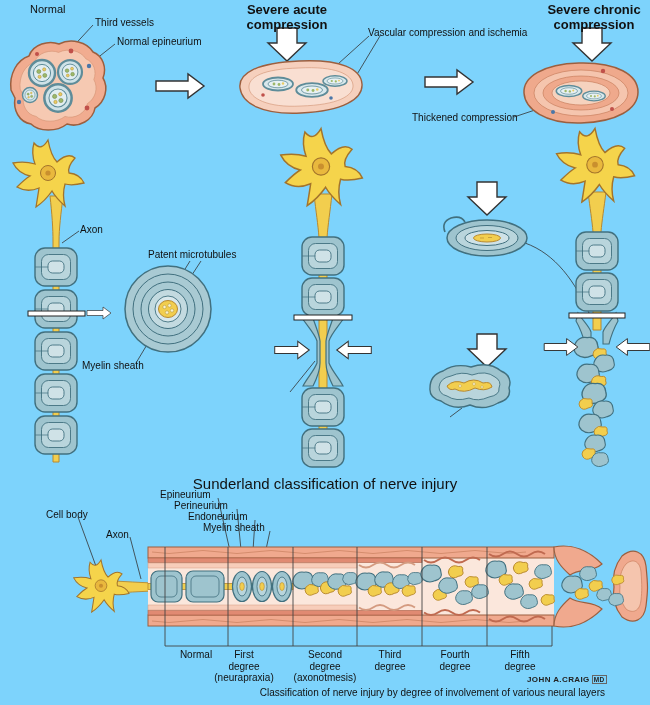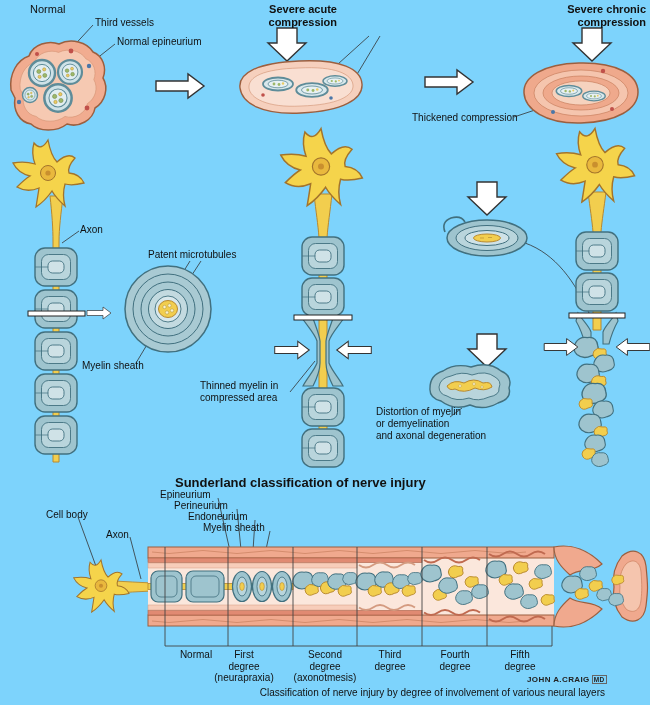--- a/index.html
+++ b/index.html
@@ -1,21 +1,21 @@
 <!DOCTYPE html>
 <html><head>
 <meta charset="utf-8">
 <style>
   *{margin:0;padding:0;box-sizing:border-box}
   html,body{background:#fff;font-family:"Liberation Sans",sans-serif}
   #stage{position:relative;width:650px;height:705px;background:#7dd3fc;overflow:hidden}
   #art{position:absolute;left:0;top:0}
   .lbl{position:absolute;font-size:10px;line-height:1.18;color:#111;white-space:pre-line}
-  .lbl.bold{font-weight:bold;font-size:11px;text-align:right;line-height:1.15}
-  .lbl.title{font-weight:bold;font-size:13px;}
+  .lbl.bold{font-weight:bold;font-size:13px;text-align:center;line-height:1.15}
+  .lbl.title{font-weight:normal;font-size:15px;text-align:center}
   .deg{position:absolute;width:80px;font-size:10px;line-height:1.15;color:#111;text-align:center;white-space:pre-line}
   .caption{position:absolute;font-size:10px;color:#111;text-align:right}
   .sig{position:absolute;font-size:8px;font-weight:bold;color:#222;letter-spacing:.4px}
   .sig .md{font-size:6.5px;border:1px solid #666;padding:0 1px;margin-left:2px}
 </style>
 </head>
 <body>
 
 <div id="stage">
 
@@ -300,31 +300,27 @@
       <line x1="165" y1="646" x2="552" y2="646"></line>
     </g>
   </g>
 </svg>
 
   <div class="lbl" style="left:30px;top:3px;font-size:11px">Normal</div>
   <div class="lbl" style="left:95px;top:17px">Third vessels</div>
   <div class="lbl" style="left:117px;top:36px">Normal epineurium</div>
   <div class="lbl bold" style="left:237px;top:3px;width:100px">Severe acute
 compression</div>
+  <div class="lbl" style="left:368px;top:27px">Vascular compression and ischemia</div>
   <div class="lbl bold" style="left:542px;top:3px;width:104px">Severe chronic
 compression</div>
   <div class="lbl" style="left:412px;top:112px">Thickened compression</div>
   <div class="lbl" style="left:80px;top:224px">Axon</div>
   <div class="lbl" style="left:148px;top:249px">Patent microtubules</div>
   <div class="lbl" style="left:82px;top:360px">Myelin sheath</div>
-  <div class="lbl" style="left:200px;top:380px">Thinned myelin in
-compressed area</div>
-  <div class="lbl" style="left:376px;top:406px">Distortion of myelin
-or demyelination
-and axonal degeneration</div>
   <div class="lbl title" style="left:175px;top:475px;width:300px">Sunderland classification of nerve injury</div>
   <div class="lbl" style="left:46px;top:509px">Cell body</div>
   <div class="lbl" style="left:106px;top:529px">Axon</div>
   <div class="lbl" style="left:160px;top:489px">Epineurium</div>
   <div class="lbl" style="left:174px;top:500px">Perineurium</div>
   <div class="lbl" style="left:188px;top:511px">Endoneurium</div>
   <div class="lbl" style="left:203px;top:522px">Myelin sheath</div>
 
   <div class="deg" style="left:156px;top:649px">Normal</div>
   <div class="deg" style="left:204px;top:649px">First

